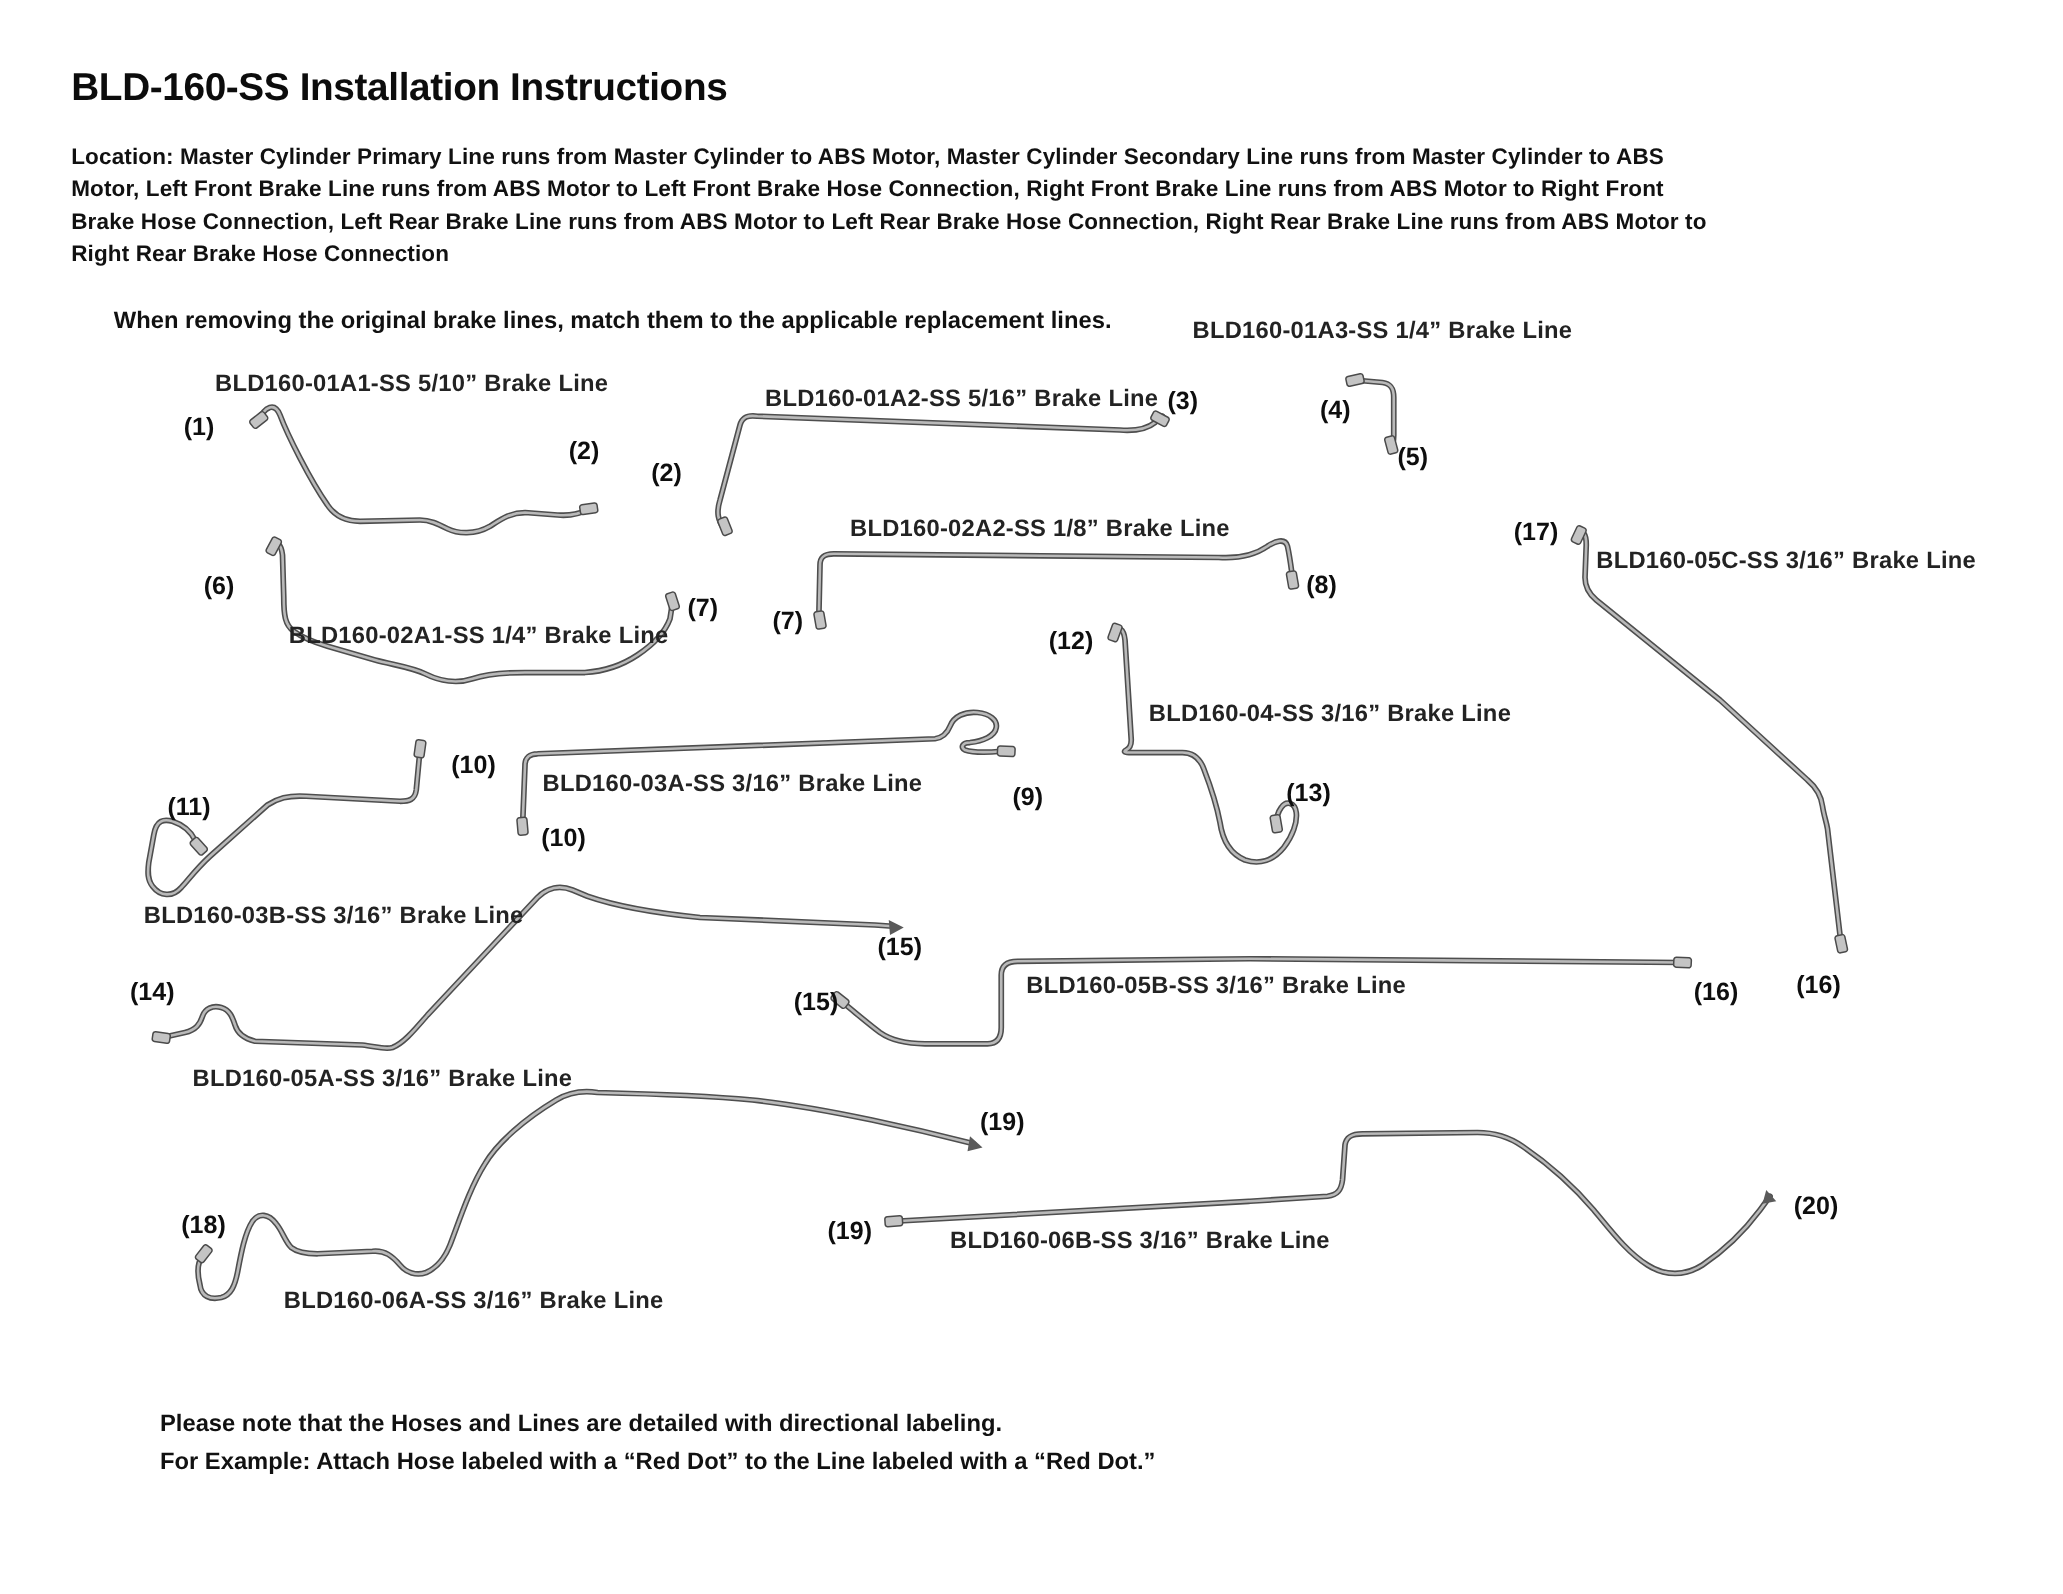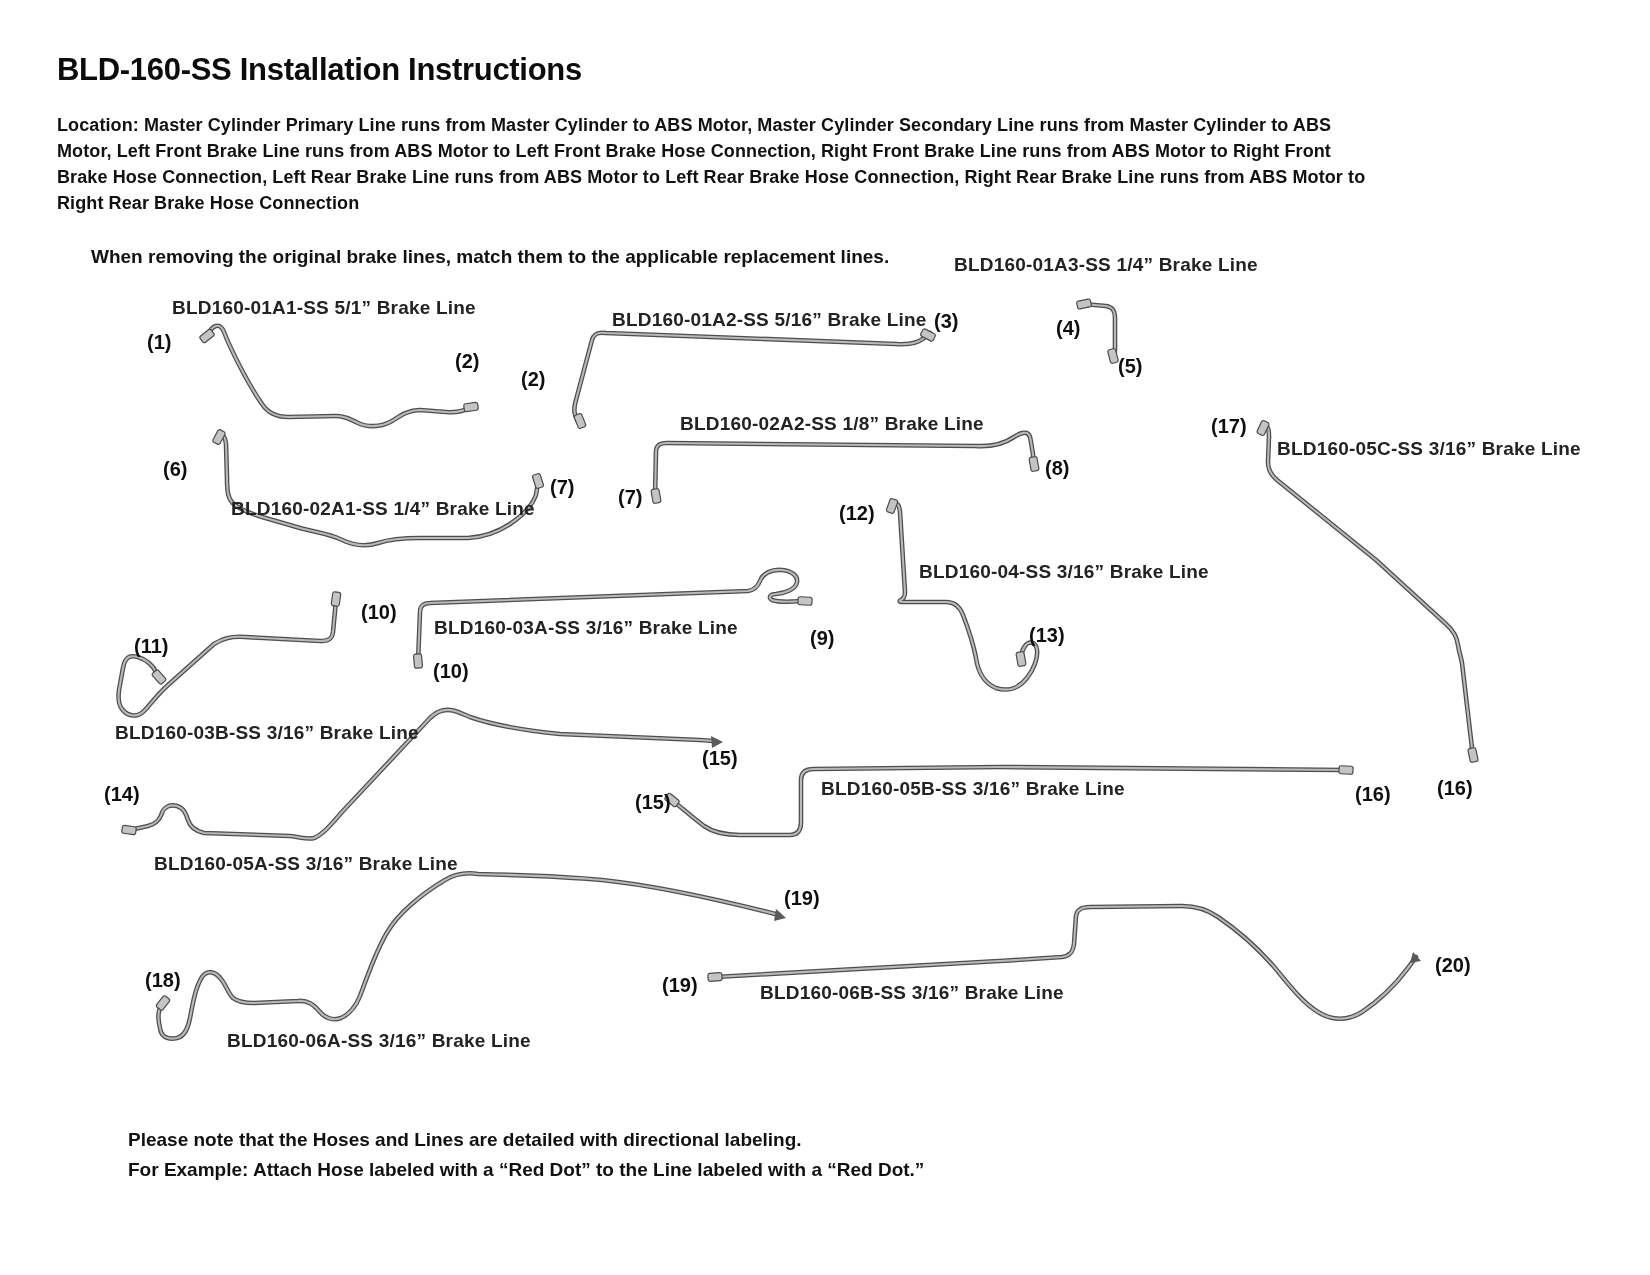--- a/index.html
+++ b/index.html
@@ -147,21 +147,21 @@
 
 <div id="title" class="abs">BLD-160-SS Installation Instructions</div>
 
 <div class="abs locline" style="top:101px">Location: Master Cylinder Primary Line runs from Master Cylinder to ABS Motor, Master Cylinder Secondary Line runs from Master Cylinder to ABS</div>
 <div class="abs locline" style="top:127px">Motor, Left Front Brake Line runs from ABS Motor to Left Front Brake Hose Connection, Right Front Brake Line runs from ABS Motor to Right Front</div>
 <div class="abs locline" style="top:153px">Brake Hose Connection, Left Rear Brake Line runs from ABS Motor to Left Rear Brake Hose Connection, Right Rear Brake Line runs from ABS Motor to</div>
 <div class="abs locline" style="top:179px">Right Rear Brake Hose Connection</div>
 
 <div id="instruction" class="abs">When removing the original brake lines, match them to the applicable replacement lines.</div>
 
-<div class="abs lb" style="left:172px;top:297px">BLD160-01A1-SS 5/1” Brake Line</div>
+<div class="abs lb" style="left:172px;top:297px">BLD160-01A1-SS 5/10” Brake Line</div>
 <div class="abs lb" style="left:612px;top:309px">BLD160-01A2-SS 5/16” Brake Line</div>
 <div class="abs lb" style="left:954px;top:254px">BLD160-01A3-SS 1/4” Brake Line</div>
 <div class="abs lb" style="left:231px;top:498px">BLD160-02A1-SS 1/4” Brake Line</div>
 <div class="abs lb" style="left:680px;top:413px">BLD160-02A2-SS 1/8” Brake Line</div>
 <div class="abs lb" style="left:434px;top:617px">BLD160-03A-SS 3/16” Brake Line</div>
 <div class="abs lb" style="left:115px;top:722px">BLD160-03B-SS 3/16” Brake Line</div>
 <div class="abs lb" style="left:919px;top:561px">BLD160-04-SS 3/16” Brake Line</div>
 <div class="abs lb" style="left:154px;top:853px">BLD160-05A-SS 3/16” Brake Line</div>
 <div class="abs lb" style="left:821px;top:778px">BLD160-05B-SS 3/16” Brake Line</div>
 <div class="abs lb" style="left:1277px;top:438px">BLD160-05C-SS 3/16” Brake Line</div>

